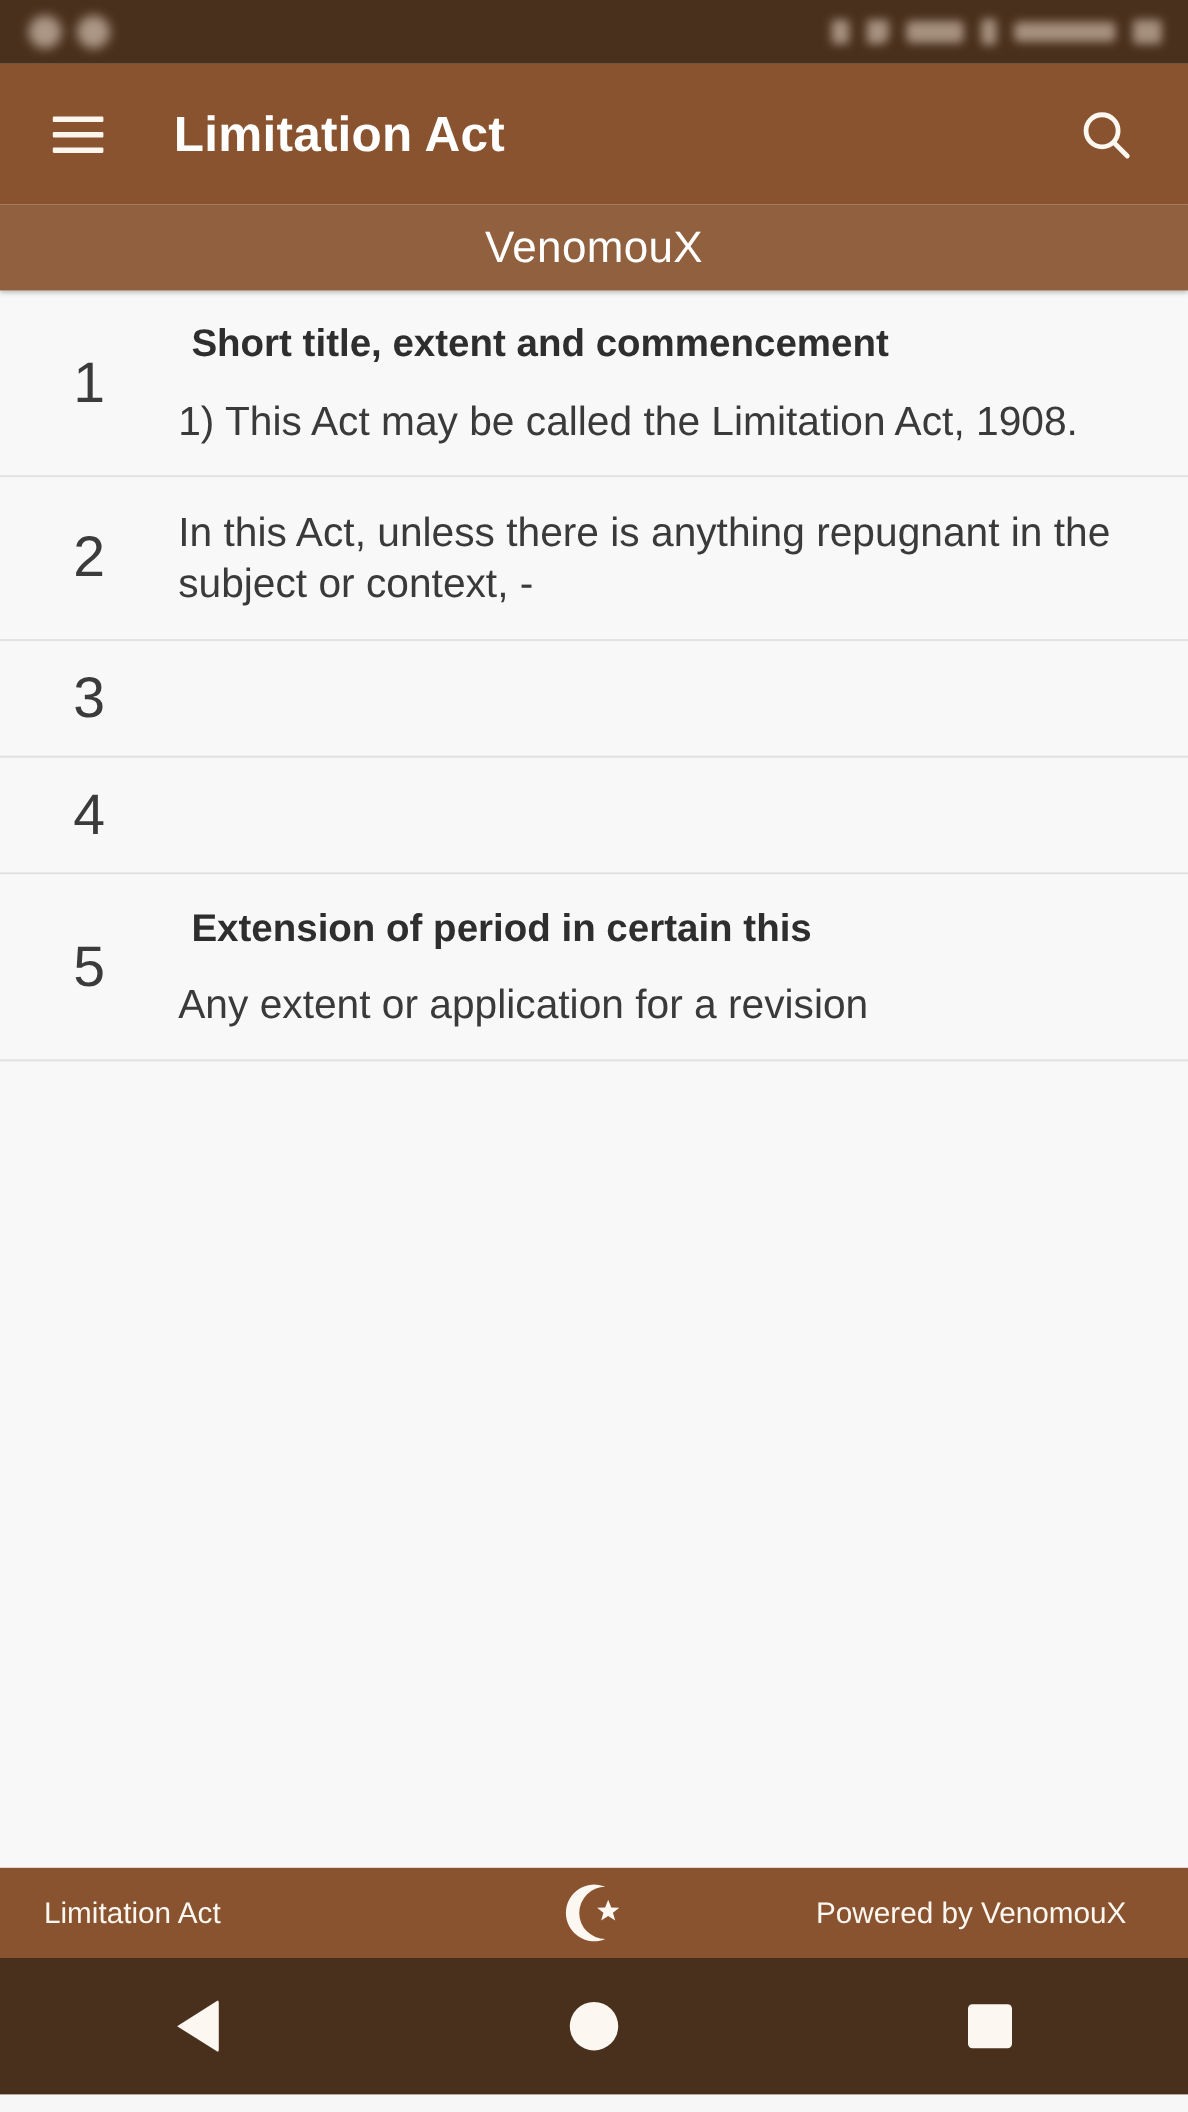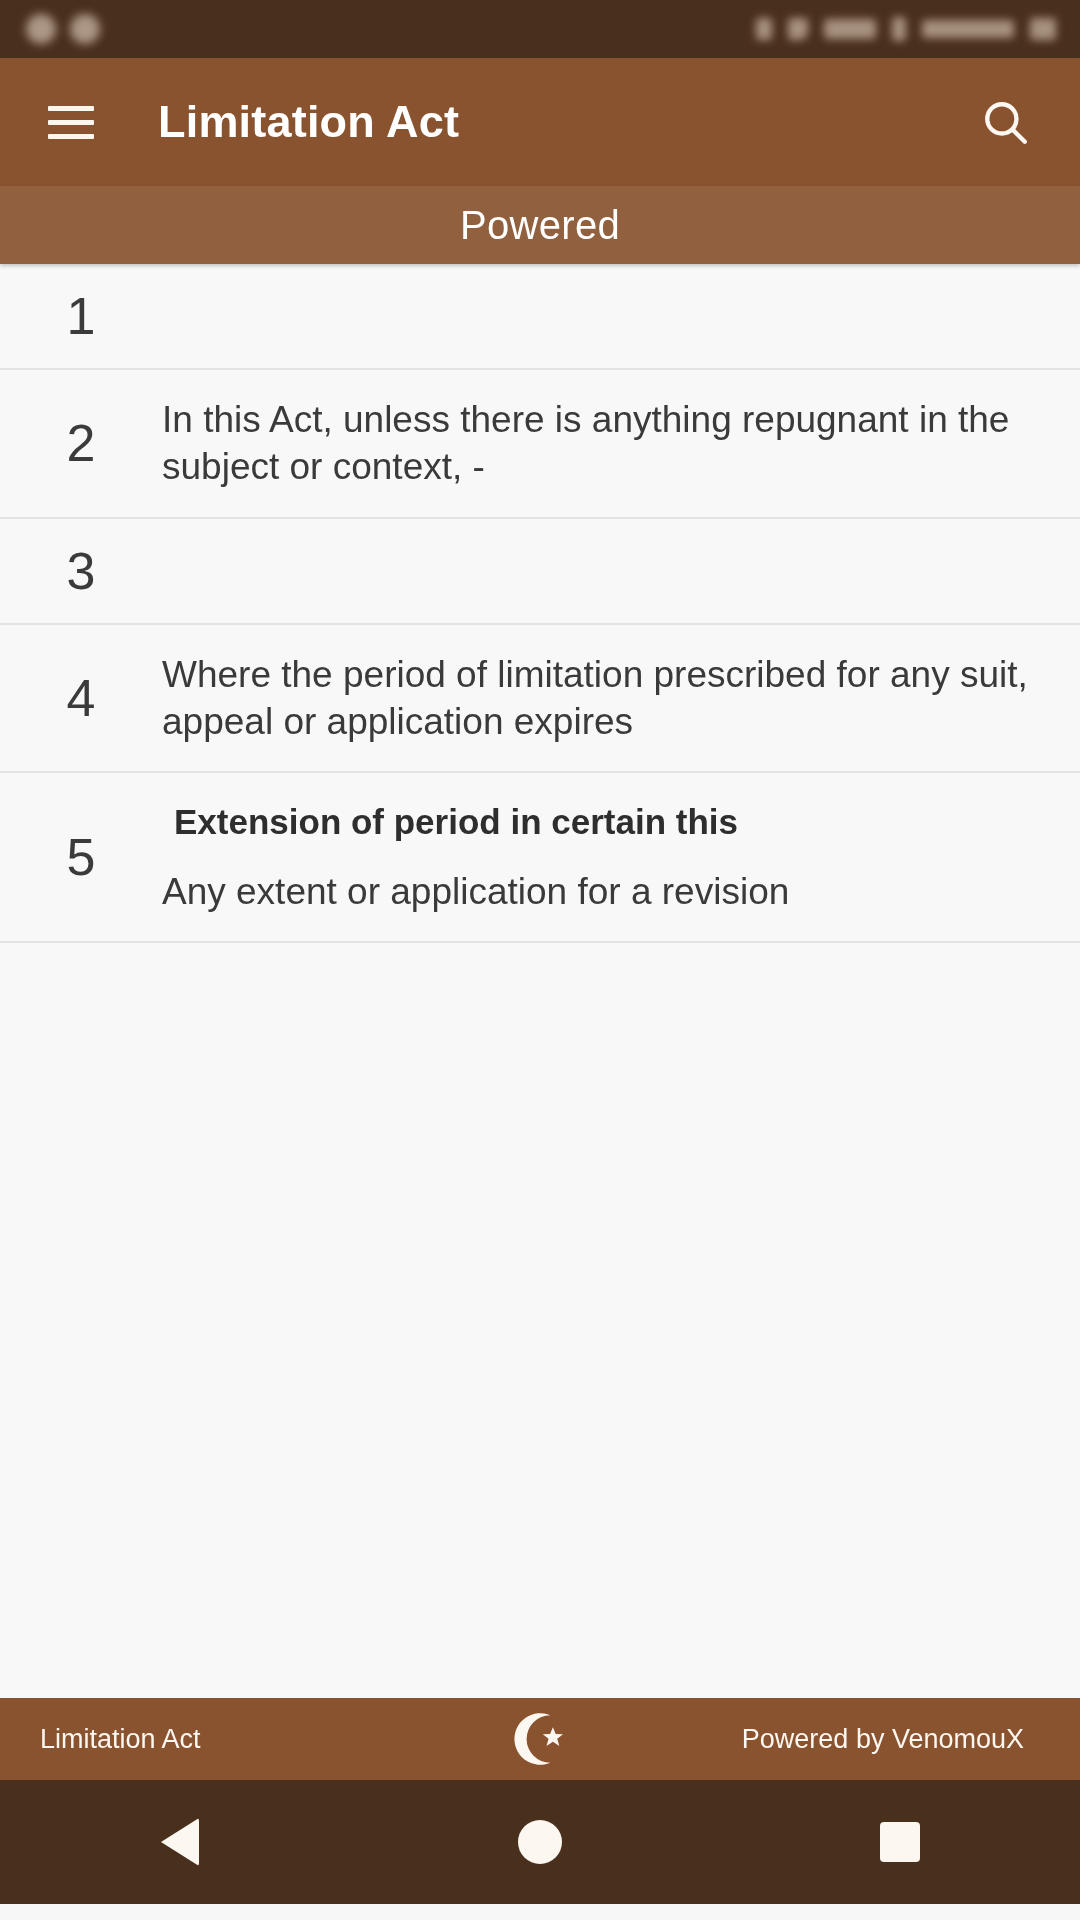--- a/index.html
+++ b/index.html
@@ -136,44 +136,47 @@
     <div class="app-title">Limitation Act</div>
     <div class="search-btn">
       <svg width="50" height="50" viewBox="0 0 24 24" fill="none" stroke="#fdf7f1" stroke-width="2.1" stroke-linecap="round">
         <circle cx="10.5" cy="10.5" r="7"></circle>
         <line x1="15.8" y1="15.8" x2="21.5" y2="21.5"></line>
       </svg>
     </div>
   </div>
 
   <div class="sections-bar">
-    <span class="label">Powered</span>
+    <span class="label">VenomouX</span>
   </div>
 
   <div class="list">
 
     <div class="row">
       <div class="row-num">1</div>
+      <div class="row-body">
+        <div class="row-title">Short title, extent and commencement</div>
+        <div class="row-desc">1) This Act may be called the Limitation Act, 1908.</div>
+      </div>
     </div>
 
     <div class="row">
       <div class="row-num">2</div>
       <div class="row-body">
         <div class="row-desc">In this Act, unless there is anything repugnant in the subject or context, -</div>
       </div>
     </div>
 
     <div class="row">
       <div class="row-num">3</div>
     </div>
 
     <div class="row">
       <div class="row-num">4</div>
       <div class="row-body">
-        <div class="row-desc">Where the period of limitation prescribed for any suit, appeal or application expires</div>
       </div>
     </div>
 
     <div class="row">
       <div class="row-num">5</div>
       <div class="row-body">
         <div class="row-title">Extension of period in certain this</div>
         <div class="row-desc">Any extent or application for a revision</div>
       </div>
     </div>

